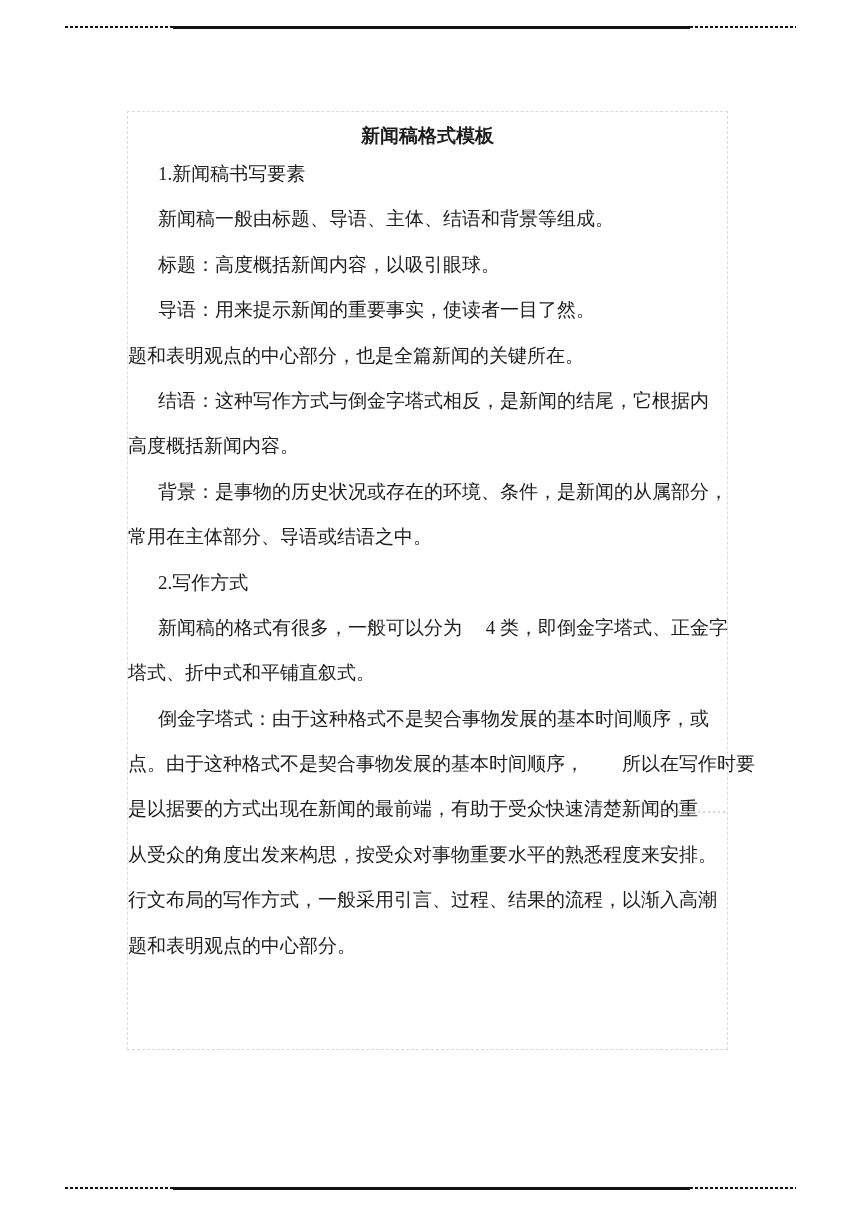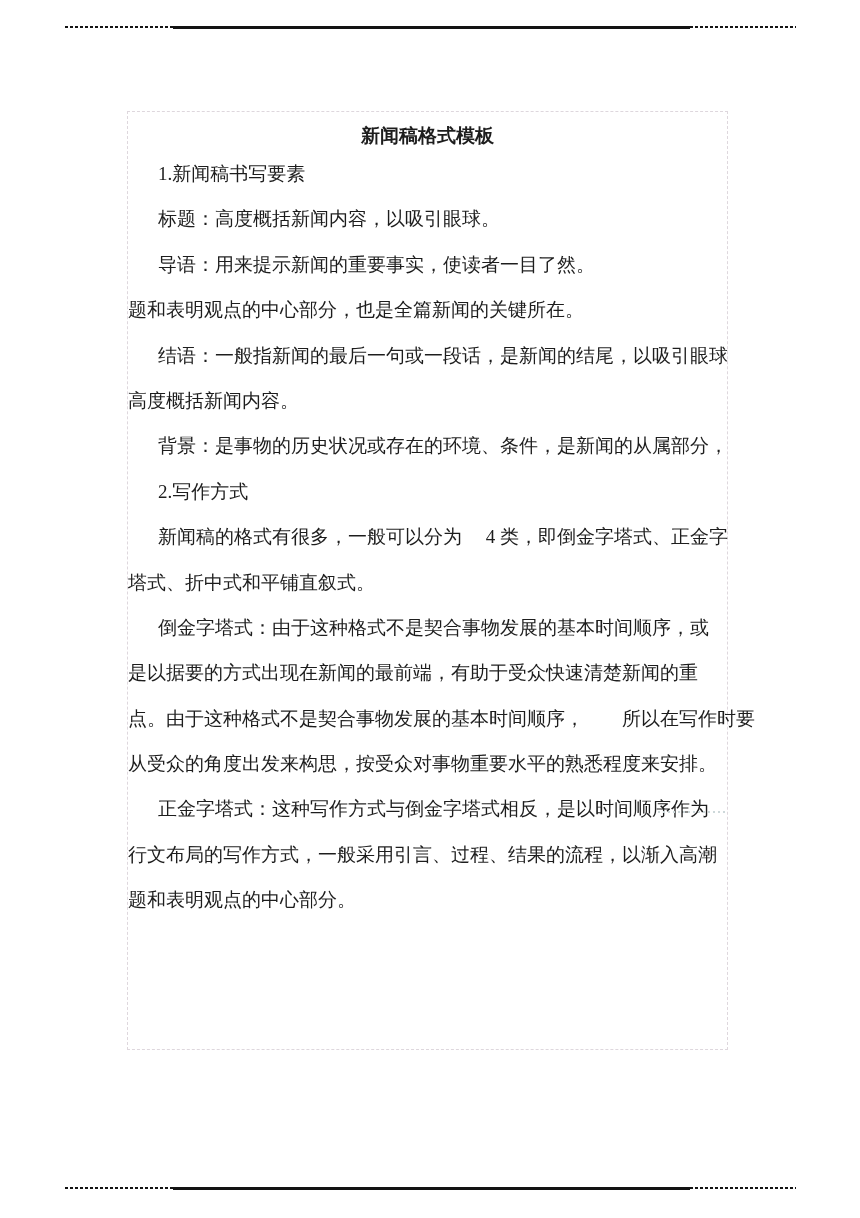--- a/index.html
+++ b/index.html
@@ -96,34 +96,35 @@
   <div class="rule top">
     <div class="dash-seg dash-left"></div>
     <div class="solid-seg"></div>
     <div class="dash-seg dash-right"></div>
   </div>
 
   <div class="page">
     <div class="doc-title">新闻稿格式模板</div>
     <div class="doc-lines">
         <div class="doc-line indent">1.新闻稿书写要素</div>
+        <div class="doc-line indent">新闻稿一般由标题、导语、主体、结语和背景等组成。</div>
         <div class="doc-line indent">标题：高度概括新闻内容，以吸引眼球。</div>
         <div class="doc-line indent">导语：用来提示新闻的重要事实，使读者一目了然。</div>
         <div class="doc-line">题和表明观点的中心部分，也是全篇新闻的关键所在。</div>
-        <div class="doc-line indent">结语：一般指新闻的最后一句或一段话，是新闻的结尾，以吸引眼球</div>
+        <div class="doc-line indent">结语：这种写作方式与倒金字塔式相反，是新闻的结尾，它根据内</div>
         <div class="doc-line">高度概括新闻内容。</div>
         <div class="doc-line indent">背景：是事物的历史状况或存在的环境、条件，是新闻的从属部分，</div>
+        <div class="doc-line">常用在主体部分、导语或结语之中。</div>
         <div class="doc-line indent">2.写作方式</div>
         <div class="doc-line indent">新闻稿的格式有很多，一般可以分为     4 类，即倒金字塔式、正金字</div>
         <div class="doc-line">塔式、折中式和平铺直叙式。</div>
         <div class="doc-line indent">倒金字塔式：由于这种格式不是契合事物发展的基本时间顺序，或</div>
+        <div class="doc-line">点。由于这种格式不是契合事物发展的基本时间顺序，        所以在写作时要</div>
         <div class="doc-line">是以据要的方式出现在新闻的最前端，有助于受众快速清楚新闻的重</div>
-        <div class="doc-line">点。由于这种格式不是契合事物发展的基本时间顺序，        所以在写作时要</div>
         <div class="doc-line">从受众的角度出发来构思，按受众对事物重要水平的熟悉程度来安排。</div>
-        <div class="doc-line indent">正金字塔式：这种写作方式与倒金字塔式相反，是以时间顺序作为</div>
         <div class="doc-line">行文布局的写作方式，一般采用引言、过程、结果的流程，以渐入高潮</div>
         <div class="doc-line">题和表明观点的中心部分。</div>
       </div>
     <div class="frame-artifact"></div>
   </div>
 
   <div class="rule bottom">
     <div class="dash-seg dash-left"></div>
     <div class="solid-seg"></div>
     <div class="dash-seg dash-right"></div>

